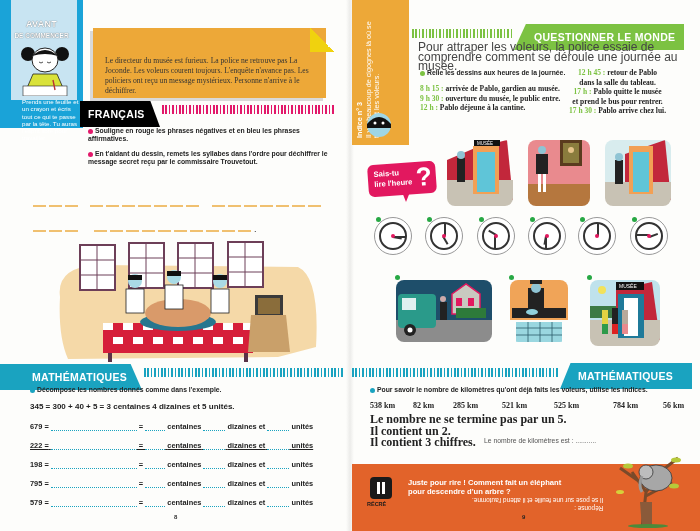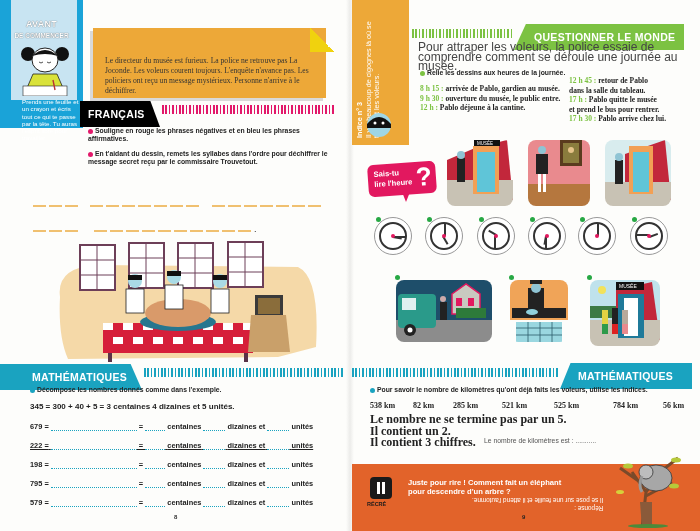--- a/index.html
+++ b/index.html
@@ -268,21 +268,21 @@
 
   <div class="instr" style="left:420px; top:69px;">
     <span class="dot" style="background:#7cc242"></span><span>Relie les dessins aux heures de la journée.</span>
   </div>
 
   <div class="qm-list" style="left:420px; top:84px;">
     <div><span class="qm-time">8 h 15 :</span> <span>arrivée de Pablo, gardien au musée.</span></div>
     <div><span class="qm-time">9 h 30 :</span> <span>ouverture du musée, le public entre.</span></div>
     <div><span class="qm-time">12 h :</span> <span>Pablo déjeune à la cantine.</span></div>
   </div>
-  <div class="qm-list" style="left:569px; top:76px;">
+  <div class="qm-list" style="left:569px; top:68px;text-align:center;">
     <div><span class="qm-time">12 h 45 :</span> <span>retour de Pablo</span></div>
     <div>dans la salle du tableau.</div>
     <div><span class="qm-time">17 h :</span> <span>Pablo quitte le musée</span></div>
     <div>et prend le bus pour rentrer.</div>
     <div><span class="qm-time">17 h 30 :</span> <span>Pablo arrive chez lui.</span></div>
   </div>
 
   <svg class="scene" style="left:447px; top:140px;" width="66" height="66" viewBox="0 0 66 66">
     <path d="M0 20 L28 8 L60 0 L66 60 L0 58Z" fill="#c2273b"></path>
     <rect x="0" y="40" width="66" height="26" fill="#c8c2b4"></rect>

